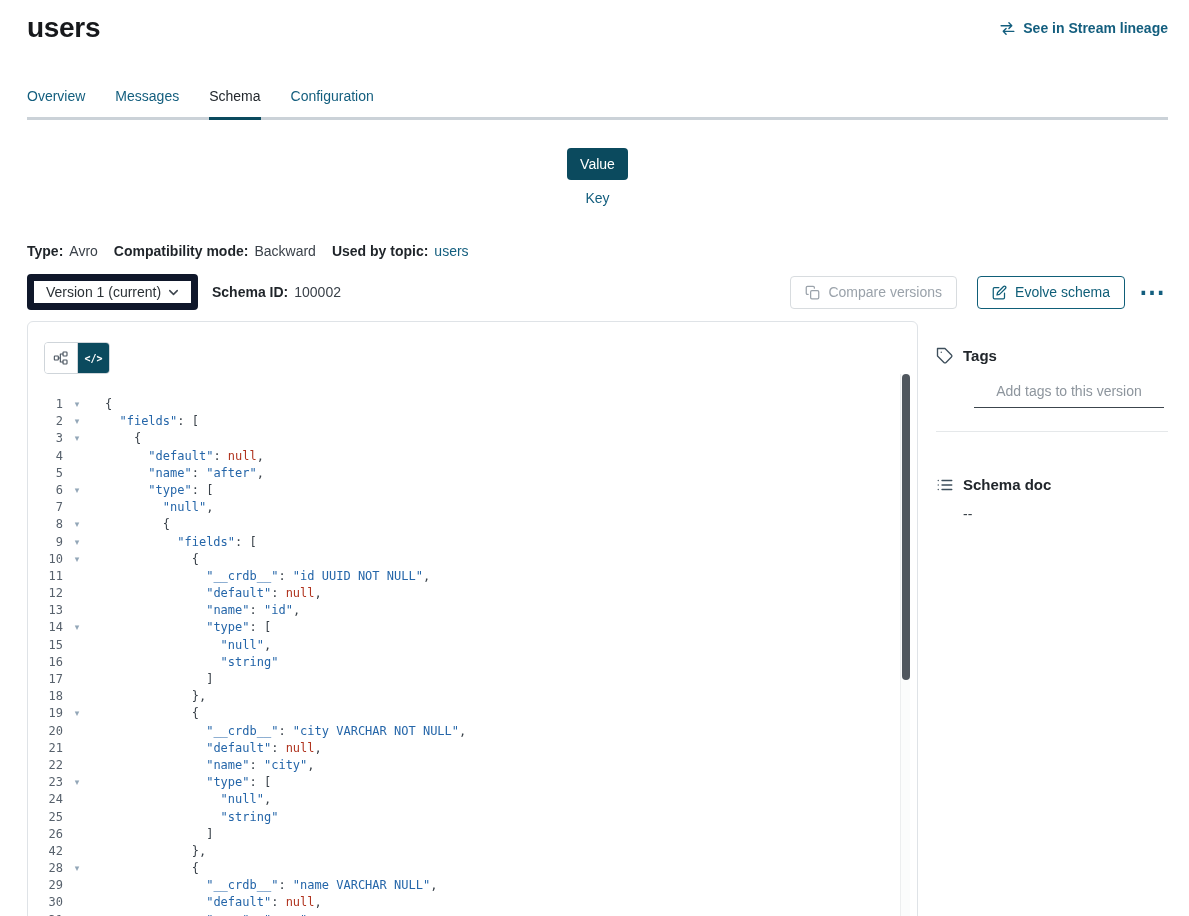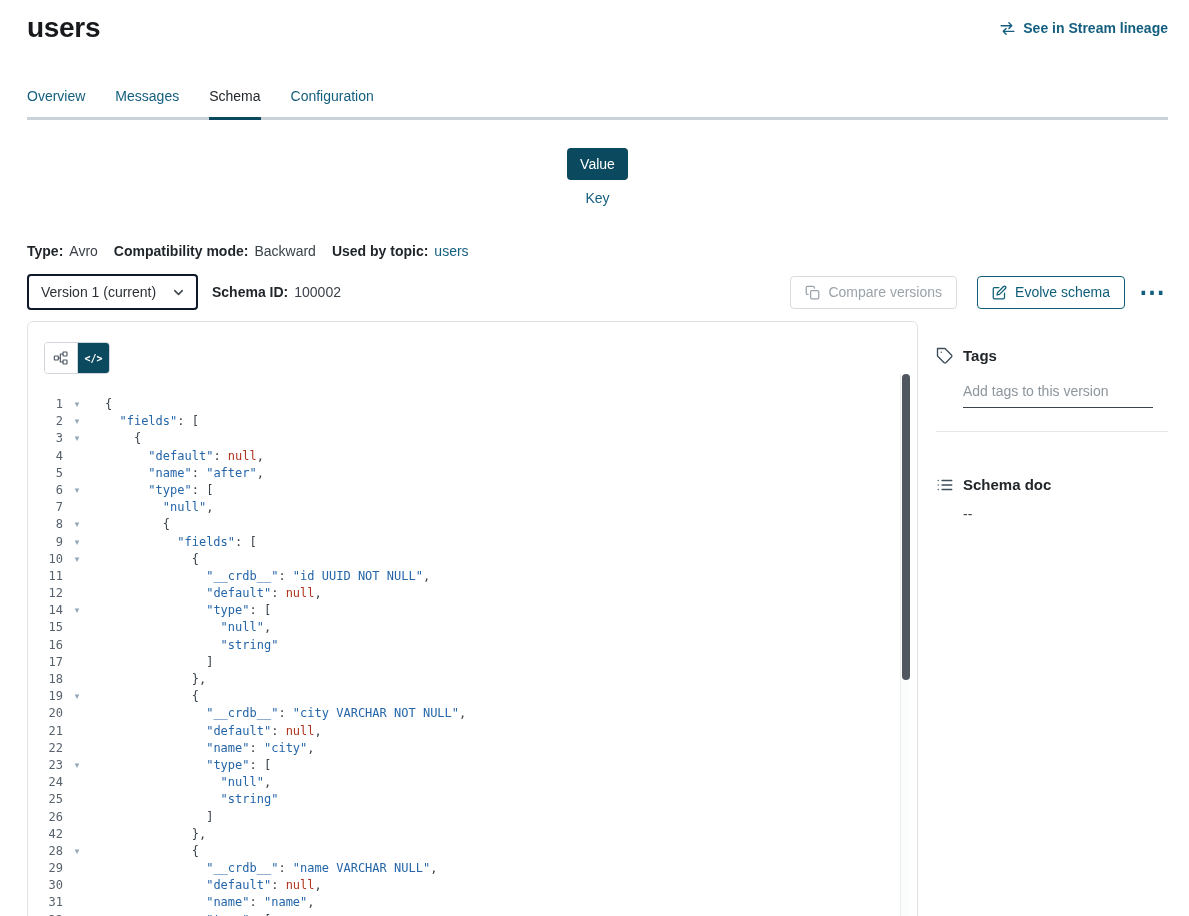--- a/index.html
+++ b/index.html
@@ -32,21 +32,21 @@
   .btn-value{background:var(--teal-dark);color:#fff;font-size:14px;padding:8px 13px;border-radius:4px;cursor:pointer;}
   .btn-key{color:var(--link);font-size:14px;cursor:pointer;}
 
   .meta-row{margin-top:37px;display:flex;align-items:center;font-size:14px;}
   .meta-group{display:flex;gap:6px;margin-right:16px;}
   .meta-label{font-weight:700;color:#1F2429;}
   .meta-value{color:#3A4149;}
   .meta-link{color:var(--link);cursor:pointer;}
 
   .controls-row{margin-top:15px;display:flex;align-items:center;}
-  .version-select{width:171px;height:36px;border:2px solid #0f172a;border-radius:4px;display:flex;align-items:center;justify-content:space-between;padding:0 10px 0 12px;font-size:14px;color:#2B3136;cursor:pointer;background:#fff;}
+  .version-select{width:171px;height:36px;border:7px solid #0f172a;border-radius:4px;display:flex;align-items:center;justify-content:space-between;padding:0 10px 0 12px;font-size:14px;color:#2B3136;cursor:pointer;background:#fff;}
   .version-select svg{width:15px;height:15px;color:#3D454D;}
   .schema-id{margin-left:14px;display:flex;gap:6px;font-size:14px;}
   .controls-spacer{flex:1;}
   .btn-compare{height:33px;border:1px solid #D8DCDF;color:#9AA2AA;background:#fff;border-radius:4px;display:flex;gap:8px;align-items:center;padding:0 14px;font-size:14px;cursor:default;}
   .btn-compare svg{width:15px;height:15px;}
   .btn-evolve{height:33px;margin-left:20px;border:1px solid var(--teal-mid);color:var(--teal-mid);background:#fff;border-radius:4px;display:flex;gap:8px;align-items:center;padding:0 14px;font-size:14px;font-weight:500;cursor:pointer;}
   .btn-evolve svg{width:15px;height:15px;}
   .btn-more{margin-left:12px;color:var(--link);font-size:26px;line-height:20px;letter-spacing:1px;cursor:pointer;padding:0 2px;font-weight:700;}
 
   .main{display:flex;margin-top:11px;align-items:flex-start;height:800px;}
@@ -67,21 +67,21 @@
   .tk-s{color:var(--code-key);}
   .tk-n{color:var(--code-null);}
   .tk-p{color:var(--code-punct);}
 
   .scrollbar{position:absolute;top:52px;right:7px;bottom:6px;width:10px;background:#FBFCFC;border-left:1px solid #ECEEEF;}
   .scroll-thumb{position:absolute;top:0;left:1px;width:8px;height:306px;background:#50575E;border-radius:4px;cursor:grab;}
 
   .sidebar{flex:1;margin-left:12px;padding:26px 0 0 6px;}
   .sb-header{display:flex;align-items:flex-start;gap:9px;font-size:15px;font-weight:700;color:#21262B;}
   .sb-icon{width:18px;height:18px;color:#3E4F5C;flex:none;}
-  .tags-input{display:block;margin:16px 0 0 27px;width:190px;border:none;border-bottom:1px solid #3C454D;padding:2px 0 8px;font-size:14px;color:#333;background:transparent;outline:none;font-family:"Liberation Sans",sans-serif;}
+  .tags-input{display:block;margin:16px 0 0 38px;width:190px;border:none;border-bottom:1px solid #3C454D;padding:2px 0 8px;font-size:14px;color:#333;background:transparent;outline:none;font-family:"Liberation Sans",sans-serif;text-align:center;}
   .tags-input::placeholder{color:#8D959D;}
   .sb-divider{margin-top:23px;border-top:1px solid #E5E8EA;}
   .sb-section-doc{margin-top:44px;}
   .sb-section-date{margin-top:27px;}
   .sb-value{margin:12px 0 0 27px;font-size:14px;color:#3C434A;}
 </style>
 </head>
 <body>
 
 <div class="page">
@@ -225,20 +225,25 @@
             <span class="ln">11</span>
             <span class="fold"></span>
             <span class="code-text"><span class="tk-p">              </span><span class="tk-k">"__crdb__"</span><span class="tk-p">: </span><span class="tk-s">"id UUID NOT NULL"</span><span class="tk-p">,</span></span>
           </div>
           <div class="code-line">
             <span class="ln">12</span>
             <span class="fold"></span>
             <span class="code-text"><span class="tk-p">              </span><span class="tk-k">"default"</span><span class="tk-p">: </span><span class="tk-n">null</span><span class="tk-p">,</span></span>
           </div>
           <div class="code-line">
+            <span class="ln">13</span>
+            <span class="fold"></span>
+            <span class="code-text"><span class="tk-p">              </span><span class="tk-k">"name"</span><span class="tk-p">: </span><span class="tk-s">"id"</span><span class="tk-p">,</span></span>
+          </div>
+          <div class="code-line">
             <span class="ln">14</span>
             <span class="fold">▾</span>
             <span class="code-text"><span class="tk-p">              </span><span class="tk-k">"type"</span><span class="tk-p">: [</span></span>
           </div>
           <div class="code-line">
             <span class="ln">15</span>
             <span class="fold"></span>
             <span class="code-text"><span class="tk-p">                </span><span class="tk-s">"null"</span><span class="tk-p">,</span></span>
           </div>
           <div class="code-line">

